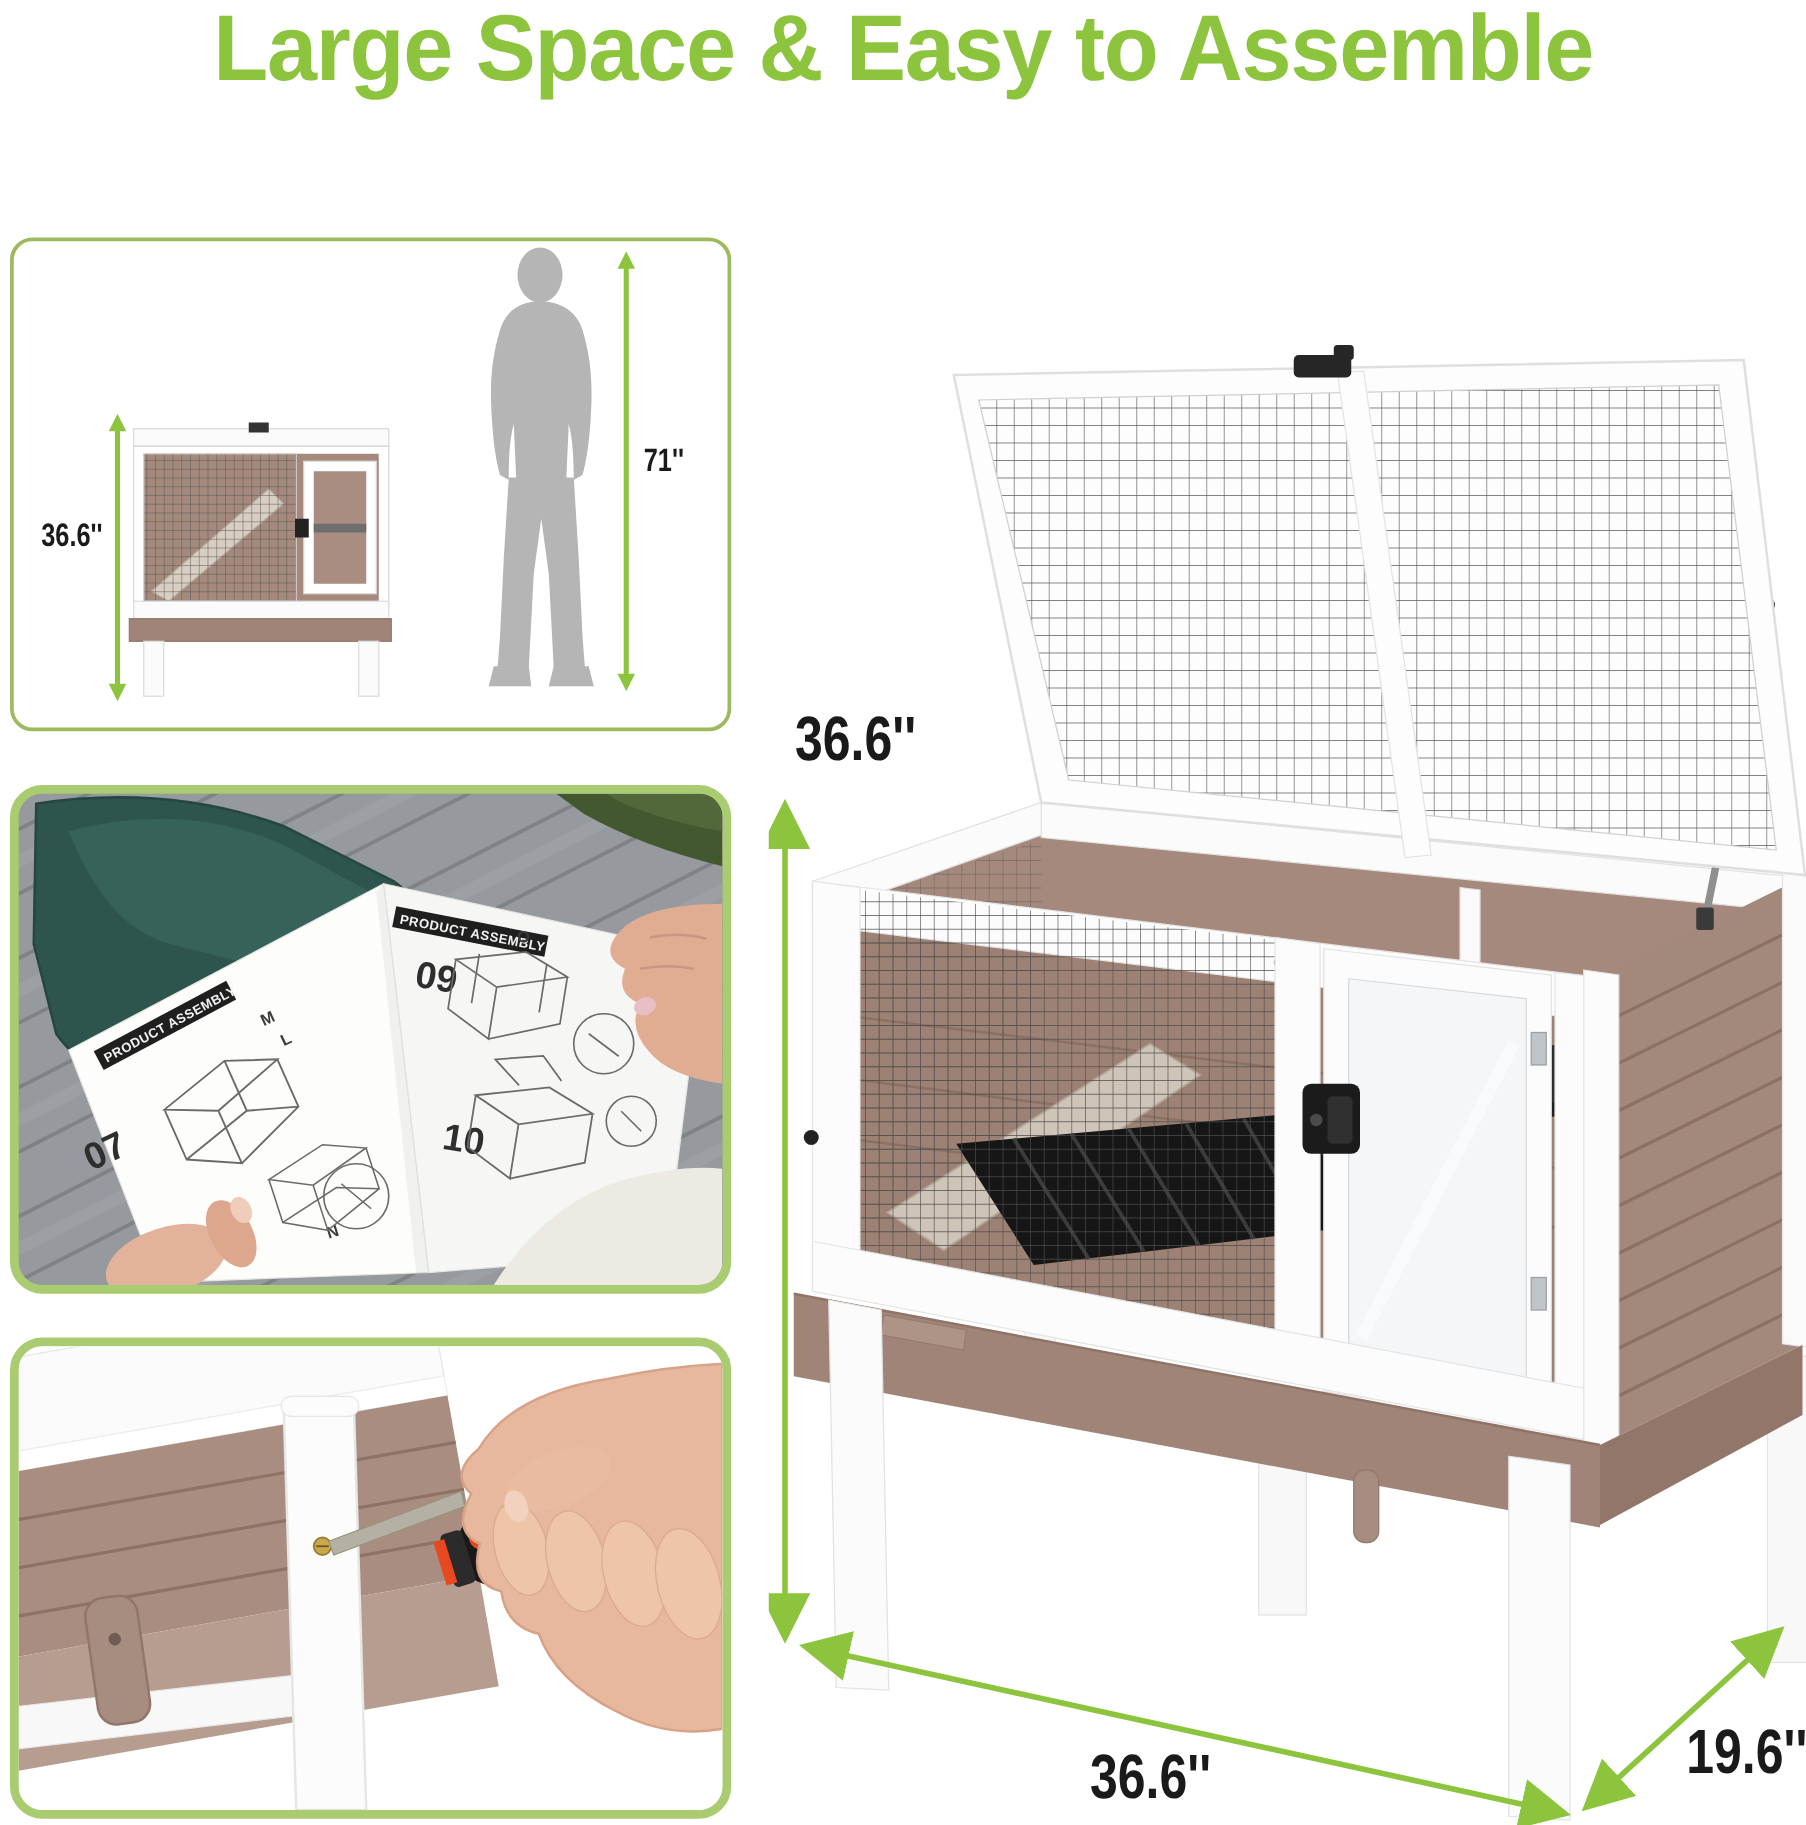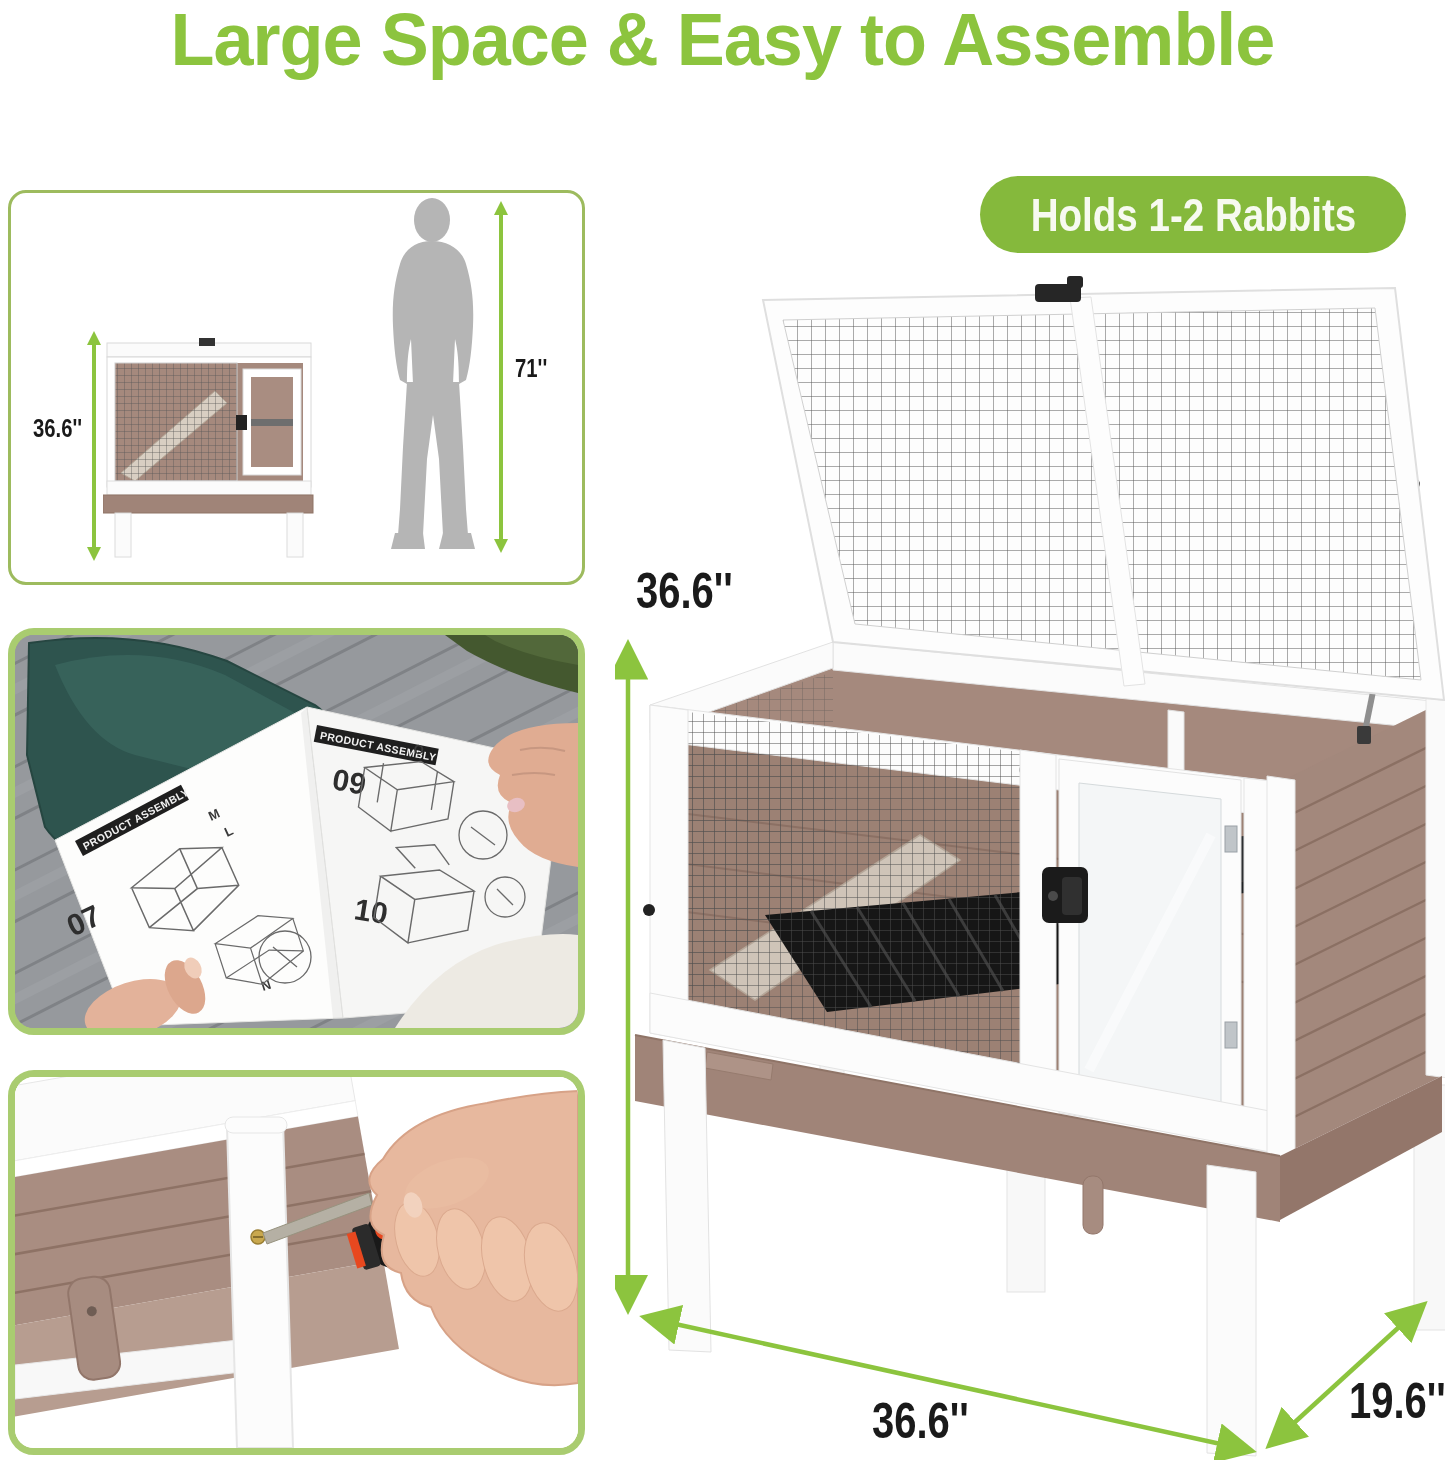--- a/index.html
+++ b/index.html
@@ -95,23 +95,20 @@
     </svg>
 
     <svg class="arrow-small arr-person" width="22" height="352" viewBox="0 0 22 352">
       <line x1="11" y1="10" x2="11" y2="342" stroke="#8CC43E" stroke-width="4"></line>
       <polygon points="11,0 4,14 18,14" fill="#8CC43E"></polygon>
       <polygon points="11,352 4,338 18,338" fill="#8CC43E"></polygon>
     </svg>
     <div class="cmp-label lbl-person">71''</div>
   </div>
 
-  <div class="badge">
-    <span>Holds 1-2 Rabbits</span>
-  </div>
 
   <div class="photo manual">
     <svg width="563" height="393" viewBox="0 0 563 393">
       <rect width="563" height="393" fill="#96999D"></rect>
       <g transform="rotate(-27 280 200)" stroke-linecap="square">
         <g stroke="#7F8286" stroke-width="3">
           <line x1="-200" y1="-80" x2="760" y2="-80"></line>
             <line x1="-200" y1="-34" x2="760" y2="-34"></line>
           <line x1="-200" y1="12" x2="760" y2="12"></line>
             <line x1="-200" y1="58" x2="760" y2="58"></line>

